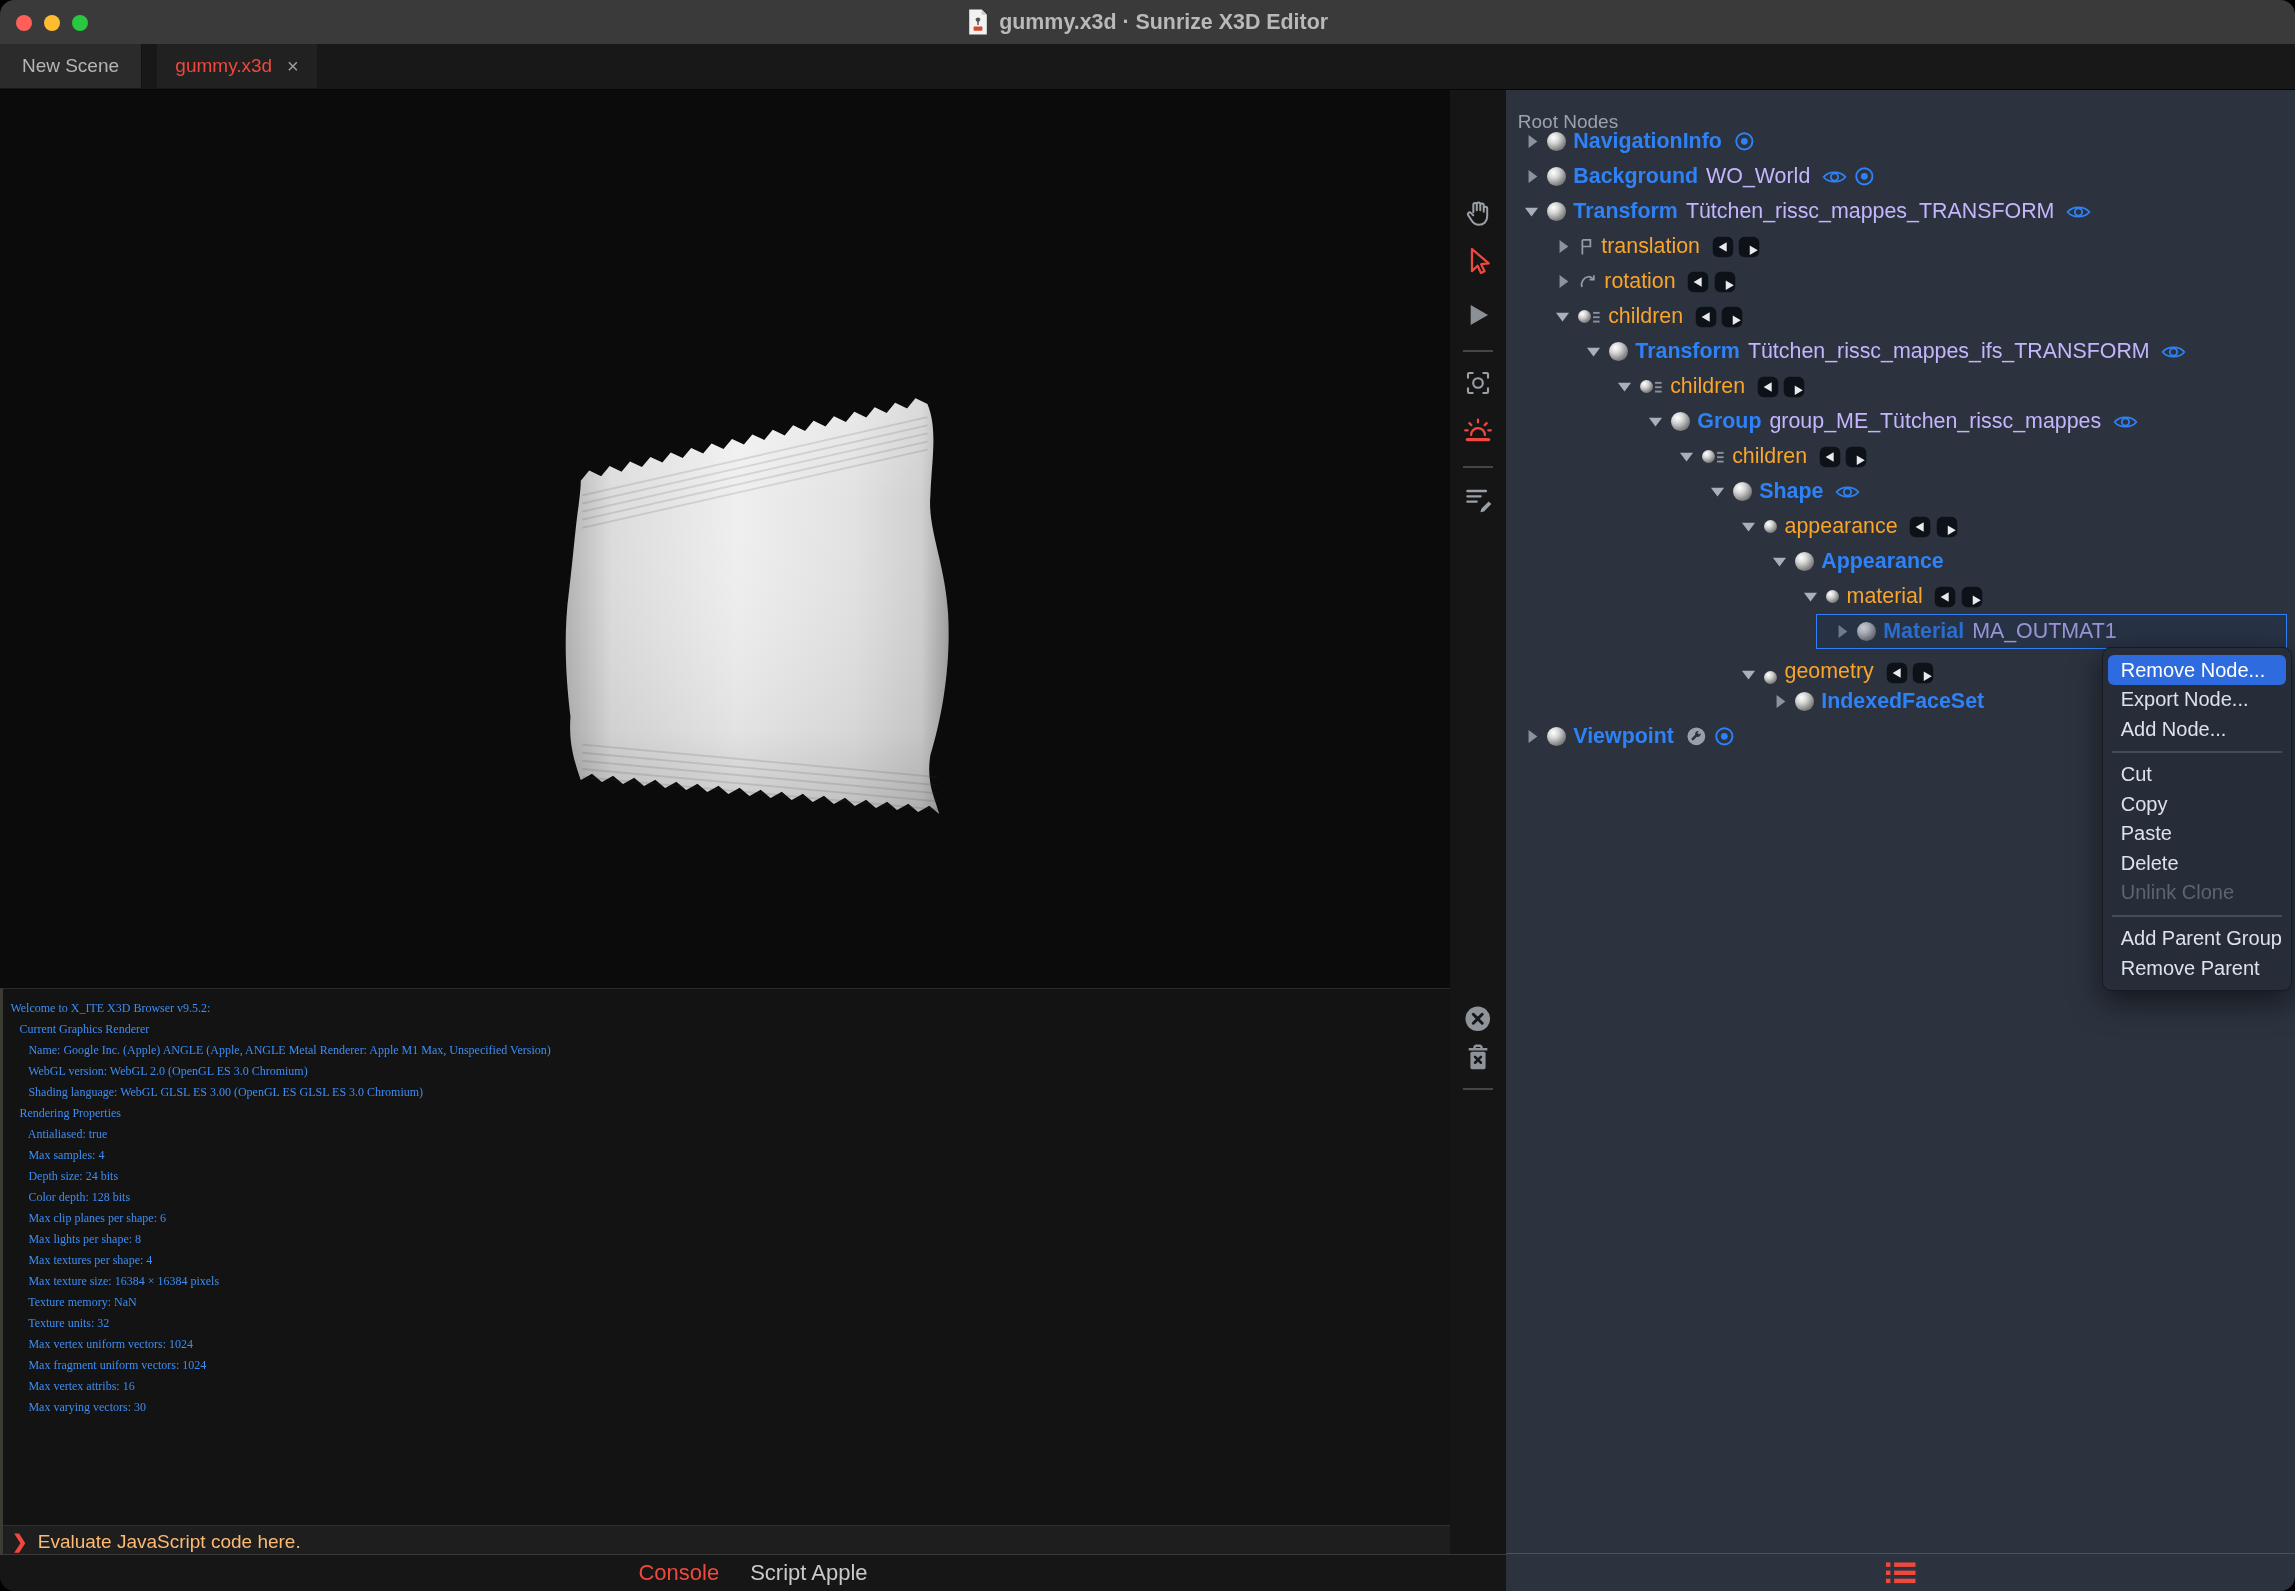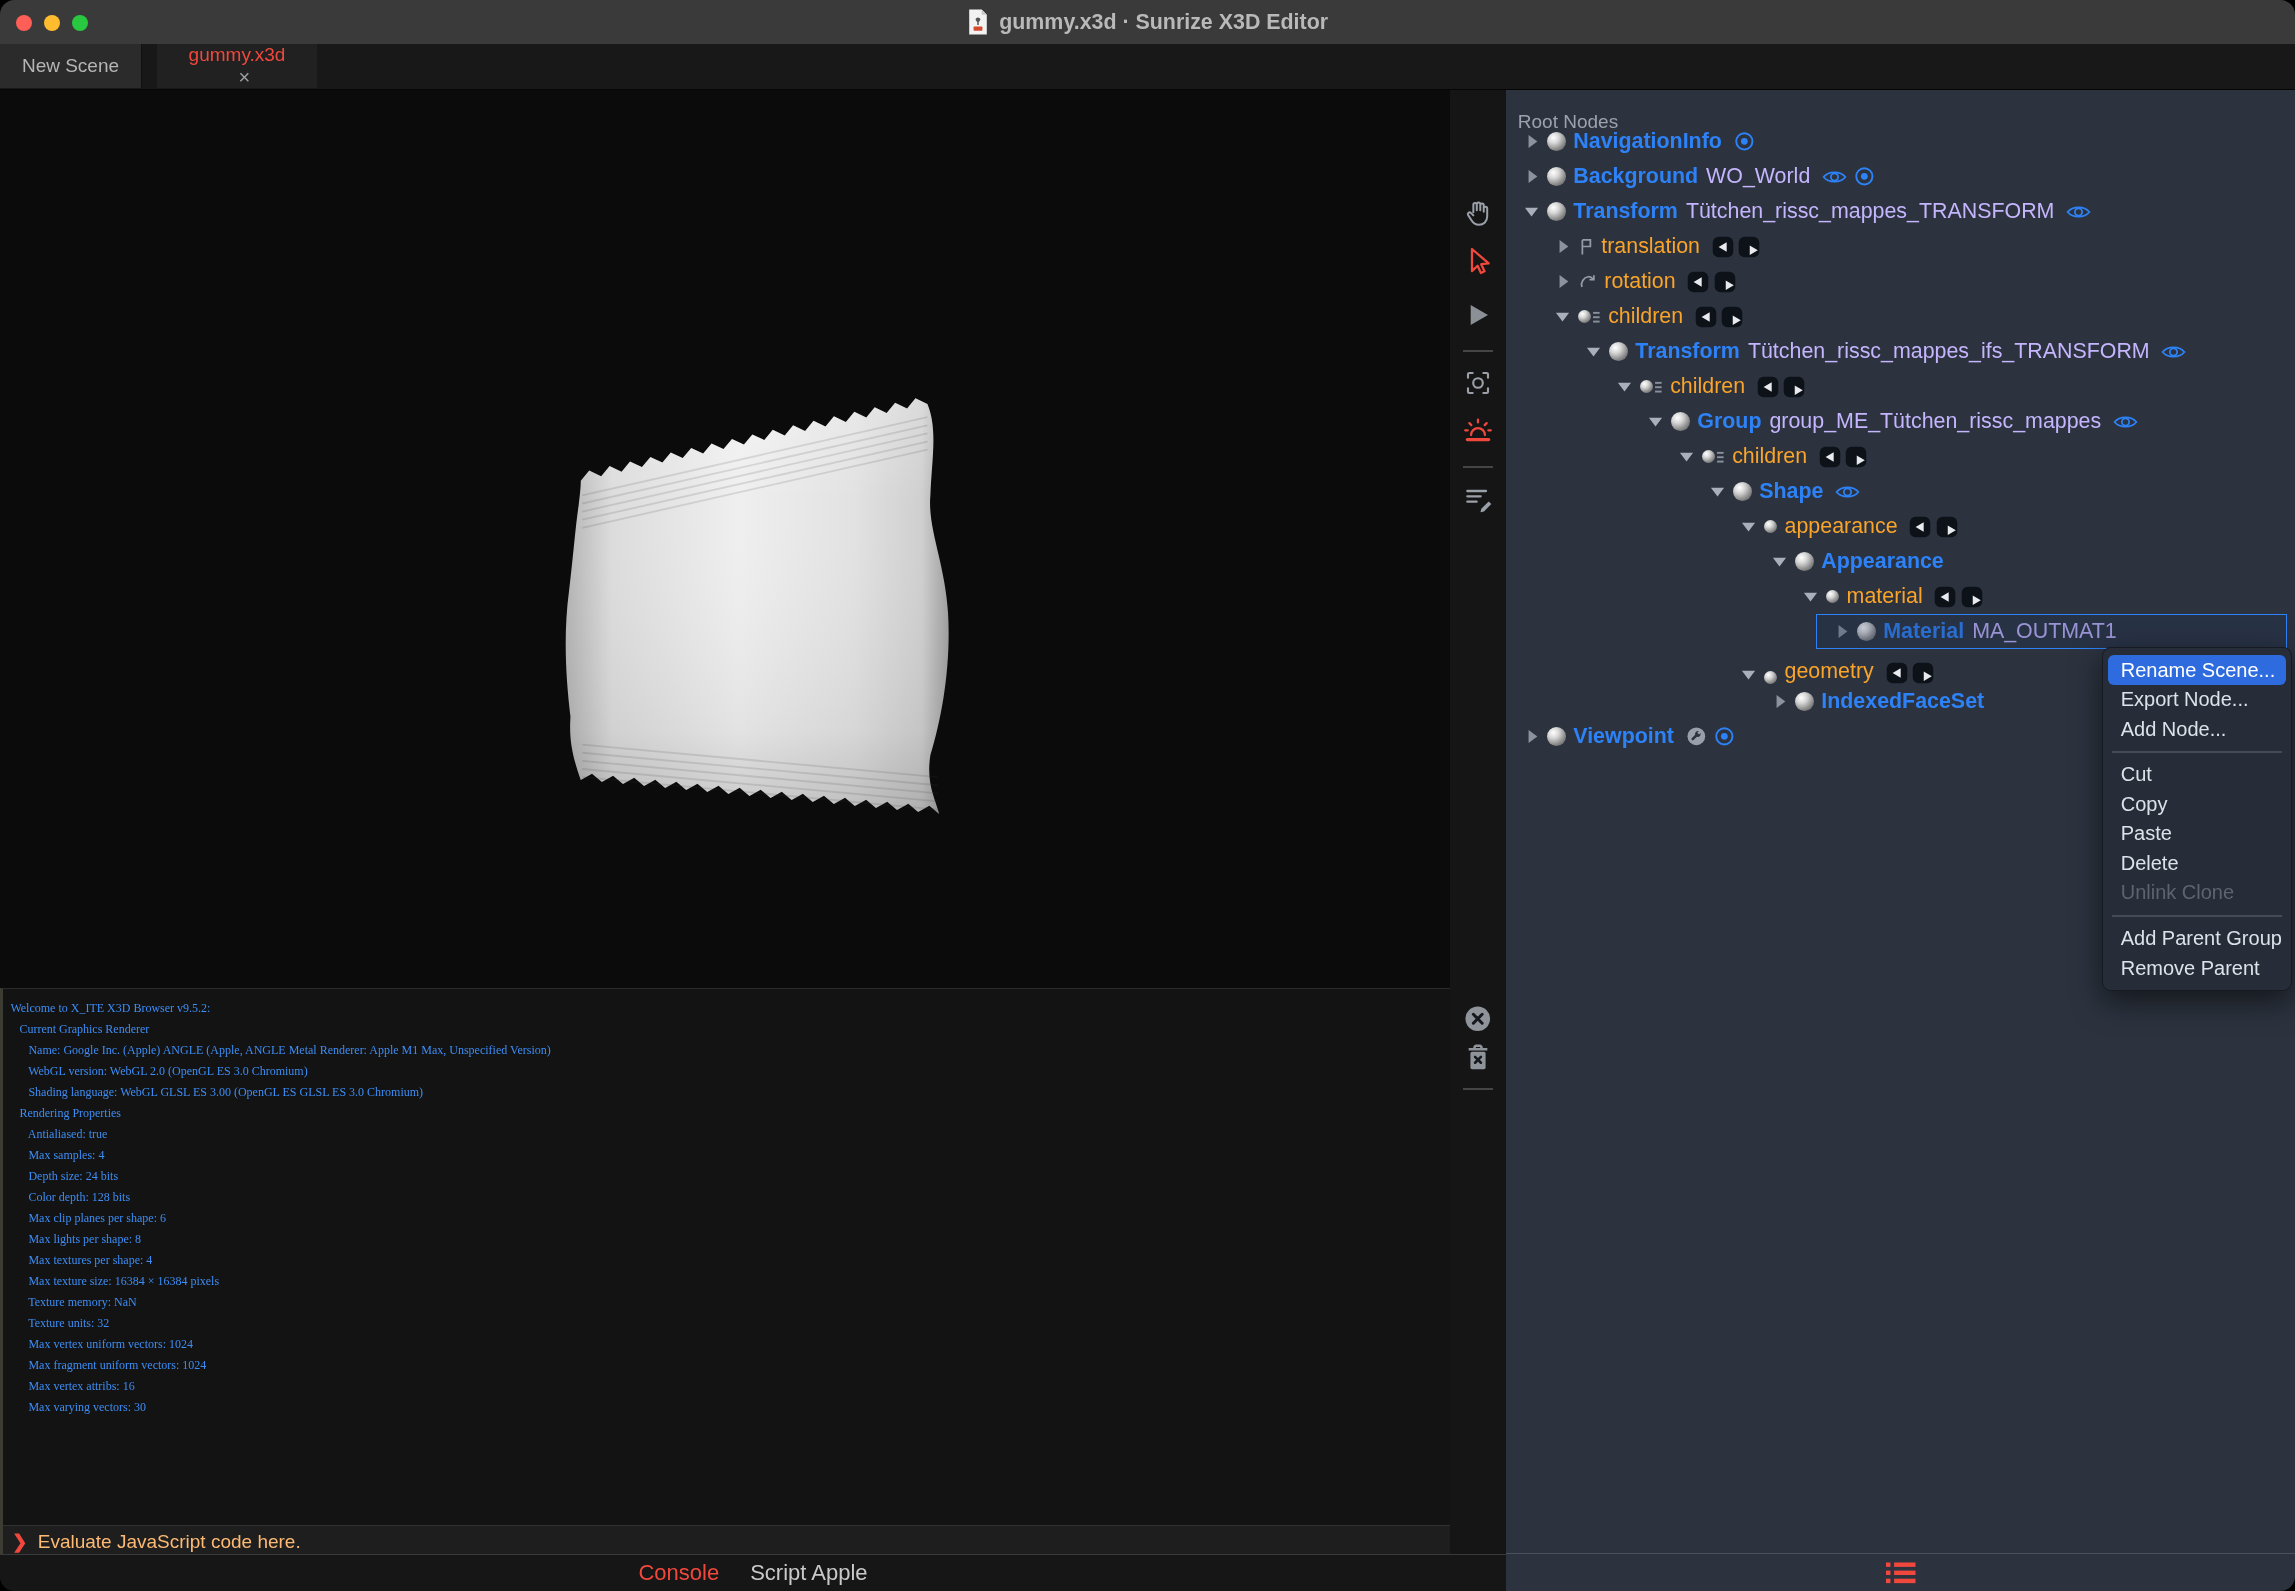--- a/index.html
+++ b/index.html
@@ -89,21 +89,21 @@
           </svg>
       </span>
       <span class="title-text">gummy.x3d · Sunrize X3D Editor</span>
     </div>
   </div>
 
   <div class="tabbar" id="tabbar">
       <div class="tab" style="left: 0px; width: 142px; background: rgb(43, 43, 43); color: rgb(181, 181, 181); border-right: 1.5px solid rgb(18, 18, 18); box-sizing: border-box;">
         <span>New Scene</span>
       </div>
-      <div class="tab" style="left: 157px; width: 160px; background: rgb(33, 33, 33); color: rgb(240, 72, 61); flex-direction: column;">
+      <div class="tab" style="left: 157px; width: 160px; background: rgb(33, 33, 33); color: rgb(240, 72, 61);">
         <span>gummy.x3d</span>
         <span class="close">×</span>
       </div>
     </div>
 
   <div class="viewport">
     <svg id="bag" width="458" height="531" viewBox="0 0 620 720">
       <defs>
         <linearGradient id="gbag" x1="0" y1="0" x2="1" y2="0">
           <stop offset="0" stop-color="#b3b3b3"></stop>
@@ -540,21 +540,21 @@
               <rect x="11" y="13" width="29" height="6"></rect>
               <rect y="24" width="6" height="6"></rect>
               <rect x="11" y="24" width="29" height="6"></rect>
             </g>
           </svg>
       </span>
     </div>
   </div>
 
   <div class="menu" id="menu">
-      <div class="menu-item highlighted">Rename Scene...</div>
+      <div class="menu-item highlighted">Remove Node...</div>
       <div class="menu-item">Export Node...</div>
       <div class="menu-item">Add Node...</div>
       <div class="menu-sep"></div>
       <div class="menu-item">Cut</div>
       <div class="menu-item">Copy</div>
       <div class="menu-item">Paste</div>
       <div class="menu-item">Delete</div>
       <div class="menu-item disabled">Unlink Clone</div>
       <div class="menu-sep"></div>
       <div class="menu-item">Add Parent Group</div>

